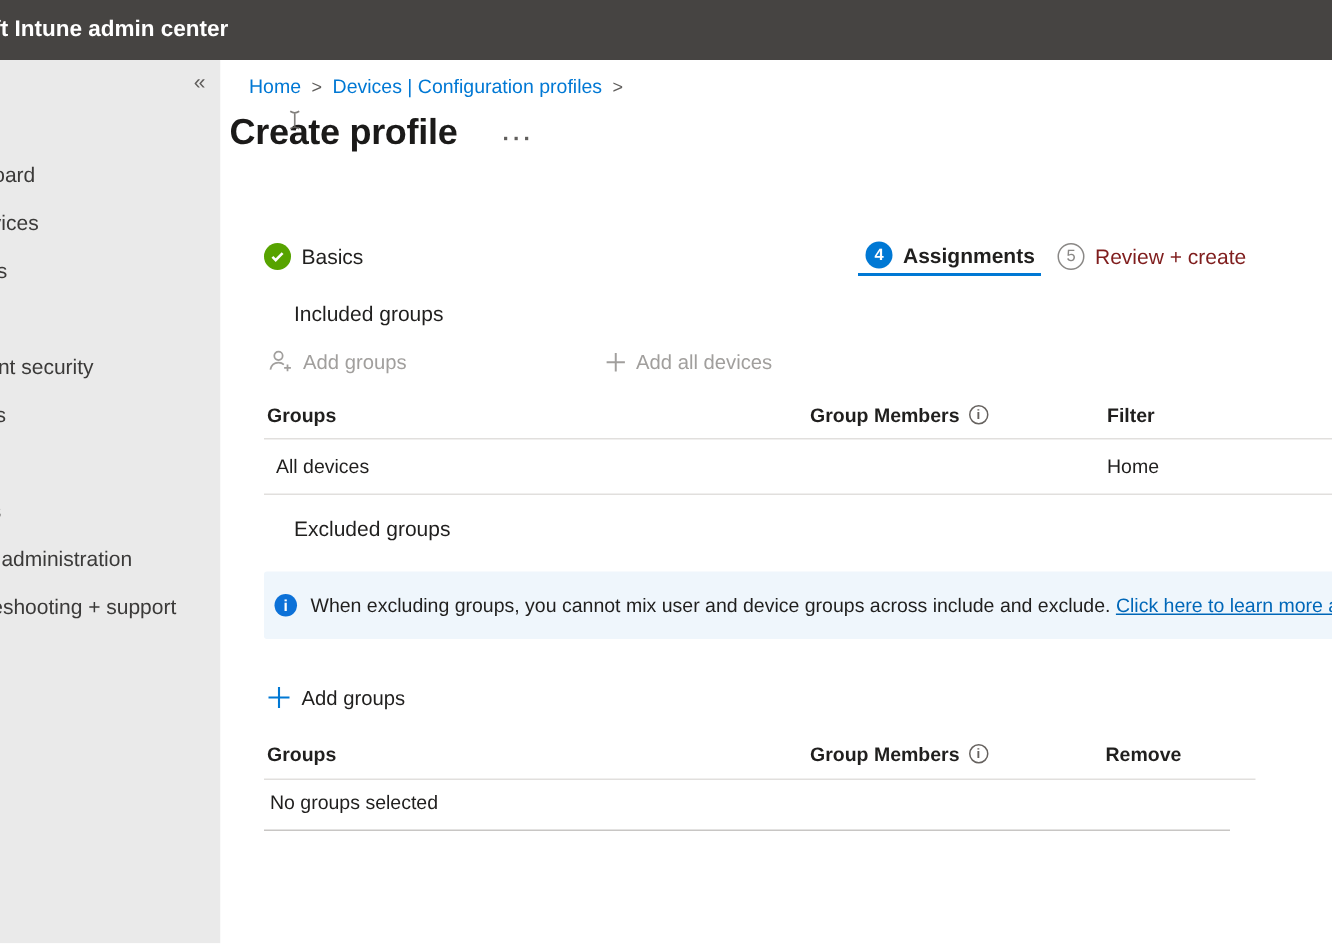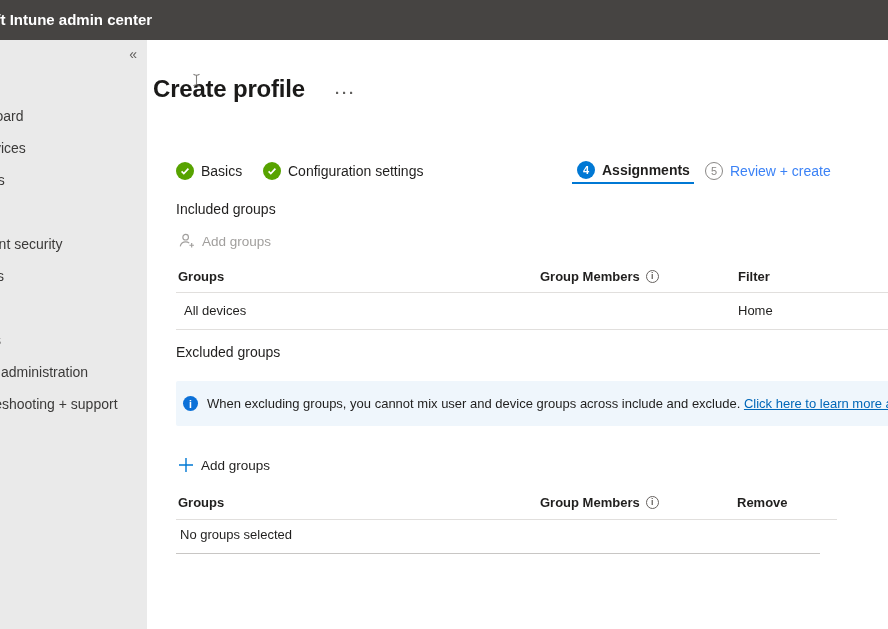--- a/index.html
+++ b/index.html
@@ -31,23 +31,23 @@
   
   .steps { left:0; top:118px; width:878px; height:28px; }
   .step { position:absolute; top:0; display:flex; align-items:center; gap:7px; height:26px; cursor:pointer; }
   .step-circle { width:18px; height:18px; border-radius:50%; display:flex; align-items:center; justify-content:center; flex:0 0 18px; }
   .step-complete .step-circle { background:#57a300; }
   .step-active .step-circle { background:#0078d4; color:#fff; font-size:11px; font-weight:700; }
   .step-upcoming .step-circle { border:1px solid #8a8886; color:#8a8886; font-size:11px; }
   .step-label { font-size:14px; color:#201f1e; white-space:nowrap; }
   .step-active { border-bottom:2px solid #0078d4; padding:0 4px 0 5px; }
   .step-active .step-label { font-weight:600; }
-  .step-upcoming .step-label { color:#3b82f6; }
+  .step-upcoming .step-label { color:#7f1d1d; }
 
-  .section-heading { font-size:14px; color:#201f1e; }
+  .section-heading { font-size:14px; color:#201f1e;margin-left:20px; }
 
   
   .action-btn { position:absolute; top:190px; display:flex; align-items:center; gap:6px; height:22px; font-size:13.5px; cursor:pointer; white-space:nowrap; }
   .action-btn.disabled { color:#a19f9d; }
   .action-btn.disabled svg { color:#a19f9d; }
   .action-btn.enabled { color:#201f1e; }
   .action-btn.enabled svg { color:#0078d4; }
 
   .col-head { font-size:13px; font-weight:600; color:#201f1e; display:flex; align-items:center; gap:6px; white-space:nowrap; }
   .cell { font-size:13px; color:#201f1e; white-space:nowrap; }
@@ -84,65 +84,66 @@
     <div class="nav-item" style="top:195px">Endpoint security</div>
     <div class="nav-item" style="top:227px">Reports</div>
 
     <div class="nav-item" style="top:291px">Groups</div>
     <div class="nav-item" style="top:323px">Tenant administration</div>
     <div class="nav-item" style="top:355px">Troubleshooting + support</div>
   </div>
 
   <div class="main">
 
+    <div class="abs breadcrumb">
+      <a>Home</a><span class="crumb-sep">&gt;</span><a>Devices | Configuration profiles</a><span class="crumb-sep">&gt;</span>
+    </div>
 
     <h1 class="abs page-title">Create profile</h1>
     <span class="abs text-cursor">
       <svg width="9" height="14" viewBox="0 0 9 14">
           <path d="M1.5 1.2c1.5 1 2 1 3 1s1.5 0 3-1M4.5 2v10M1.5 12.8c1.5-1 2-1 3-1s1.5 0 3 1" stroke="#6d6a67" stroke-width="1.1" fill="none"></path>
         </svg>
     </span>
     <div class="abs title-menu">···</div>
 
     <div class="abs steps">
       <div class="step step-complete" style="left:29px">
         <span class="step-circle">
             <svg width="10" height="10" viewBox="0 0 10 10">
               <path d="M1.6 5.3l2.2 2.2 4.6-4.8" stroke="#fff" stroke-width="1.7" fill="none"></path>
             </svg>
           </span>
         <span class="step-label">Basics</span>
-      </div>
-      <div class="step step-complete" style="left:116px">
-        <span class="step-circle">
-            <svg width="10" height="10" viewBox="0 0 10 10">
-              <path d="M1.6 5.3l2.2 2.2 4.6-4.8" stroke="#fff" stroke-width="1.7" fill="none"></path>
-            </svg>
-          </span>
-        <span class="step-label">Configuration settings</span>
       </div>
       <div class="step step-active" style="left:425px">
         <span class="step-circle">4</span>
         <span class="step-label">Assignments</span>
       </div>
       <div class="step step-upcoming" style="left:558px">
         <span class="step-circle">5</span>
         <span class="step-label">Review + create</span>
       </div>
     </div>
 
     <div class="abs section-heading" style="left:29px; top:161px">Included groups</div>
 
     <div class="action-btn disabled" style="left:31px">
       <svg width="18" height="18" viewBox="0 0 20 20" style="color:#a19f9d">
           <circle cx="8.5" cy="5.8" r="3.1" fill="none" stroke="currentColor" stroke-width="1.3"></circle>
           <path d="M2.5 16c.7-3.4 2.9-5.1 6-5.1 1.6 0 3 .5 4 1.4" fill="none" stroke="currentColor" stroke-width="1.3"></path>
           <path d="M15.2 12.2v5M12.7 14.7h5" stroke="currentColor" stroke-width="1.3"></path>
         </svg>
       <span>Add groups</span>
+    </div>
+    <div class="action-btn disabled" style="left:256px">
+      <svg width="15" height="15" viewBox="0 0 16 16" style="color:#a19f9d">
+          <path d="M8 1.5v13M1.5 8h13" stroke="currentColor" stroke-width="1.4"></path>
+        </svg>
+      <span>Add all devices</span>
     </div>
 
     <div class="abs col-head" style="left:31px; top:229px">
         <span>Groups</span>
       </div>
     <div class="abs col-head" style="left:393px; top:229px">
       <span>Group Members</span>
       <span class="info-outline">i</span>
     </div>
     <div class="abs col-head" style="left:591px; top:229px">

